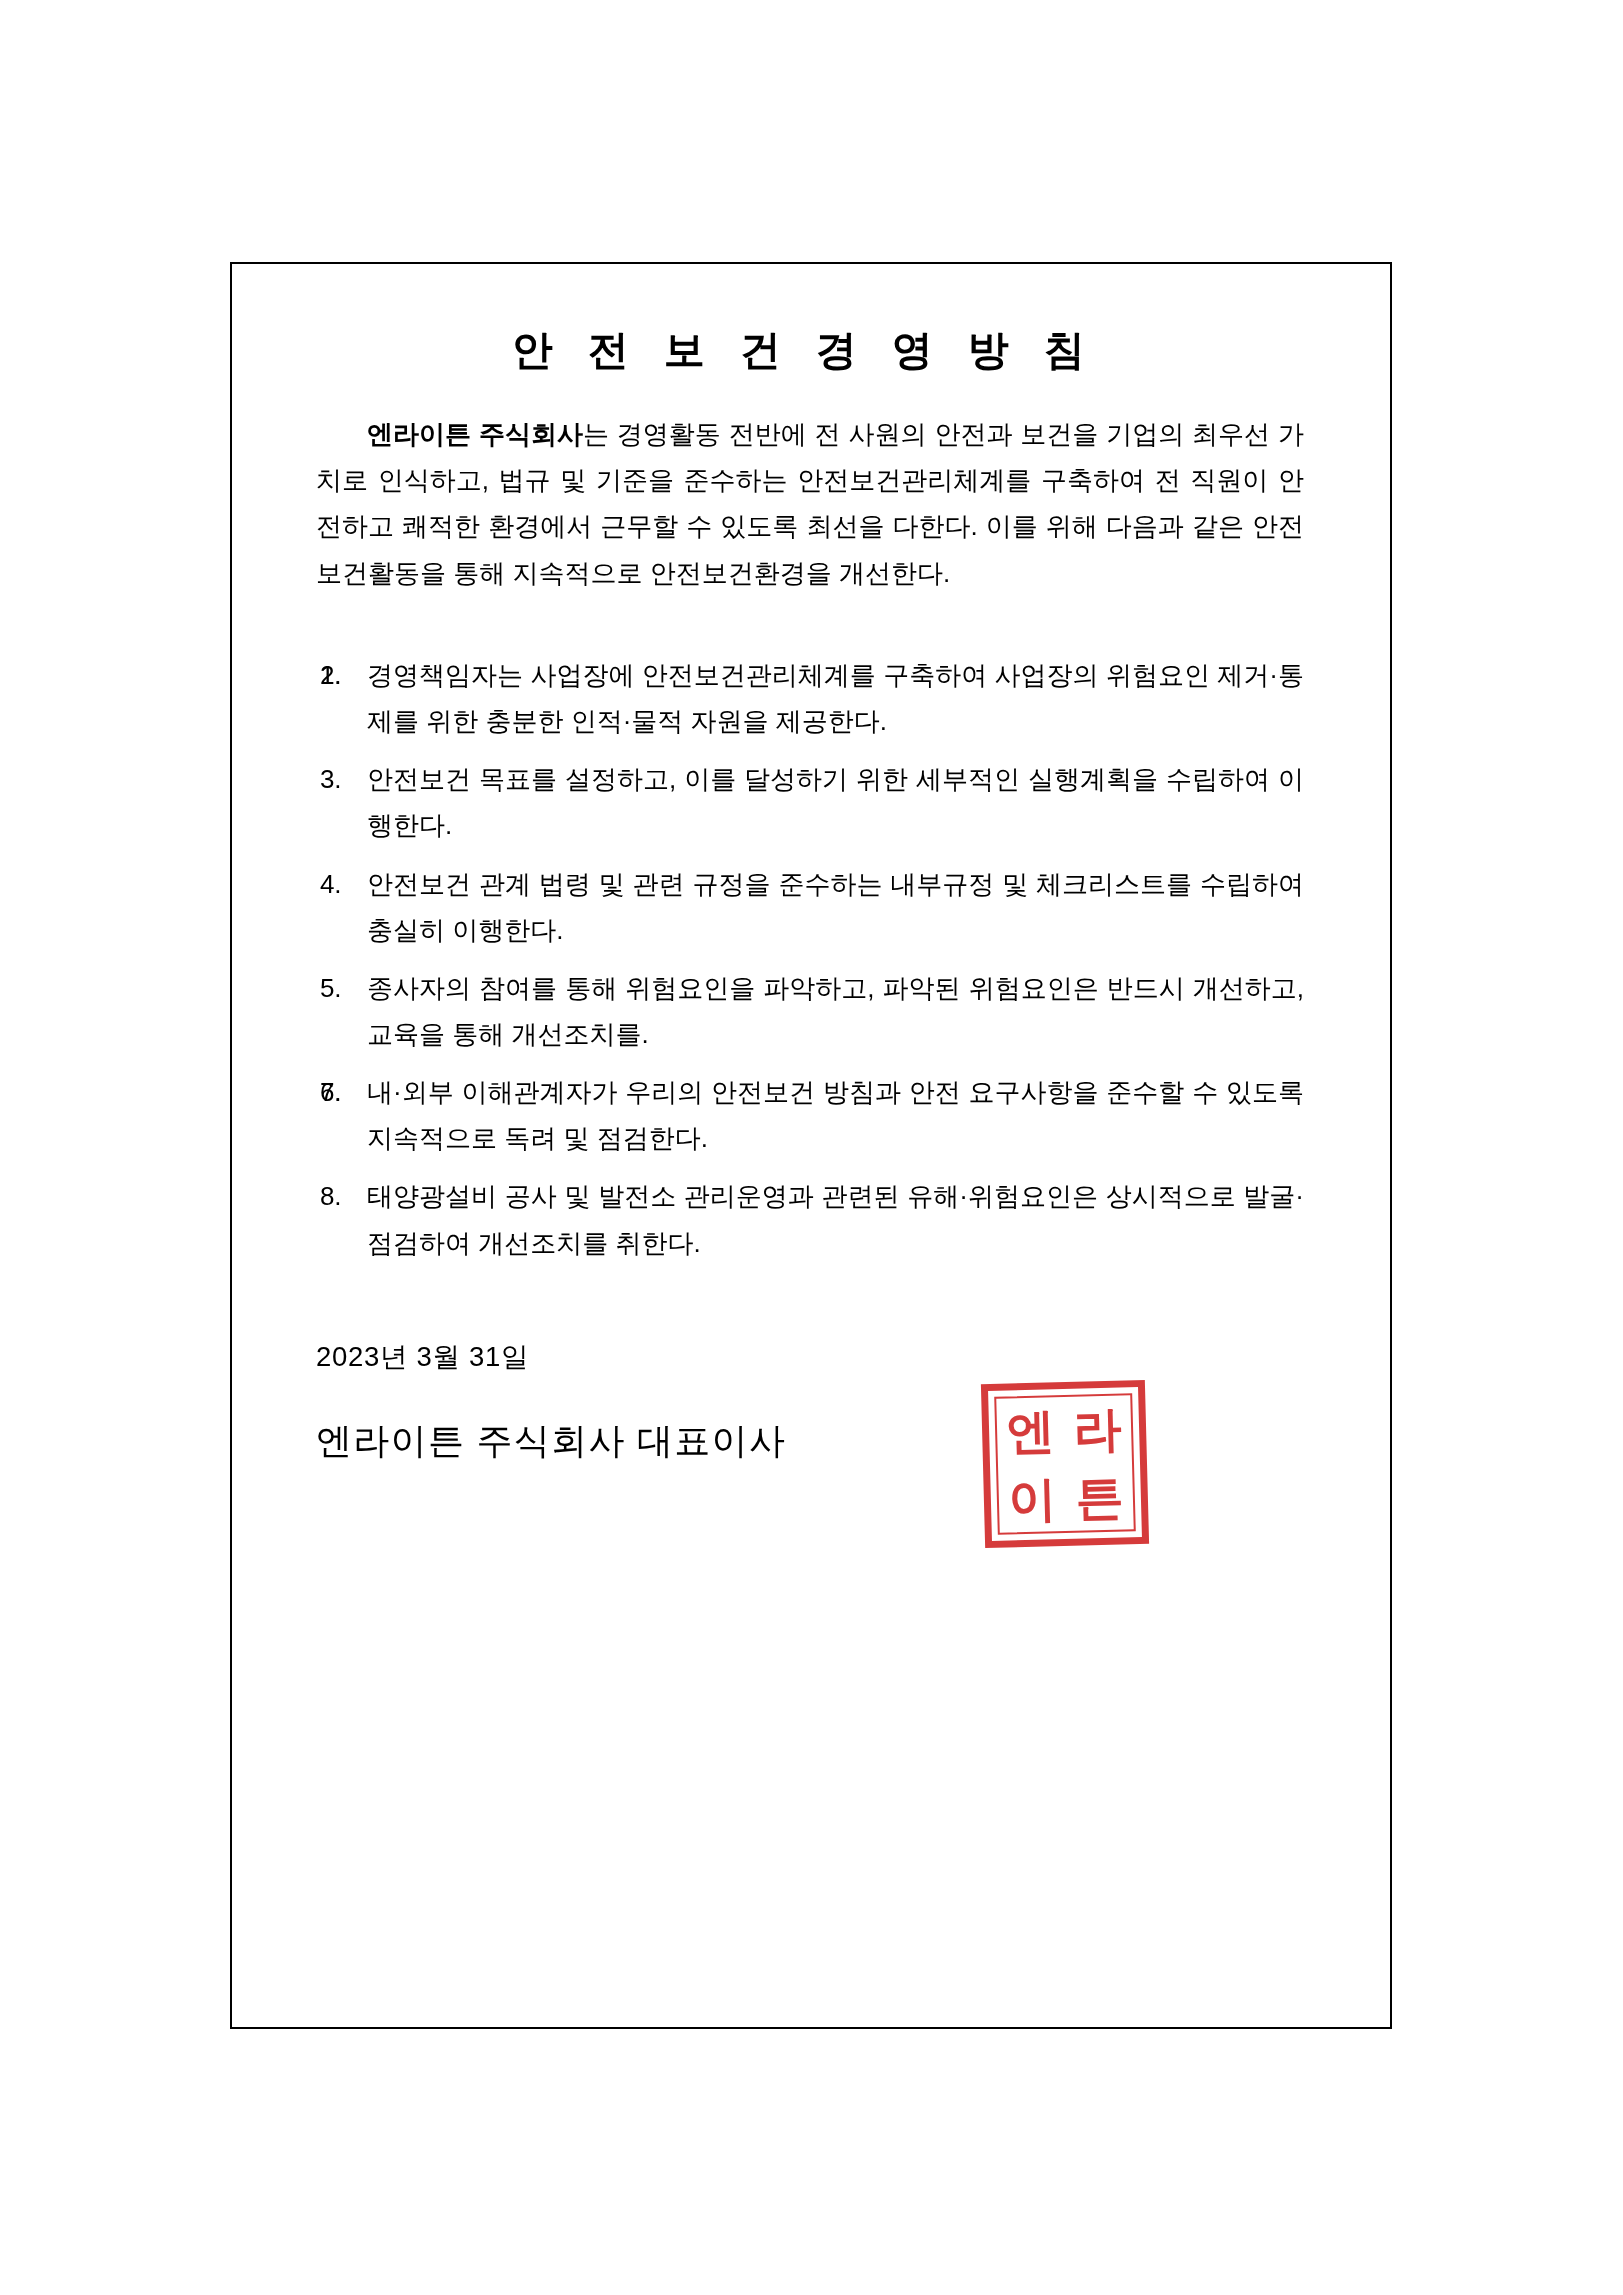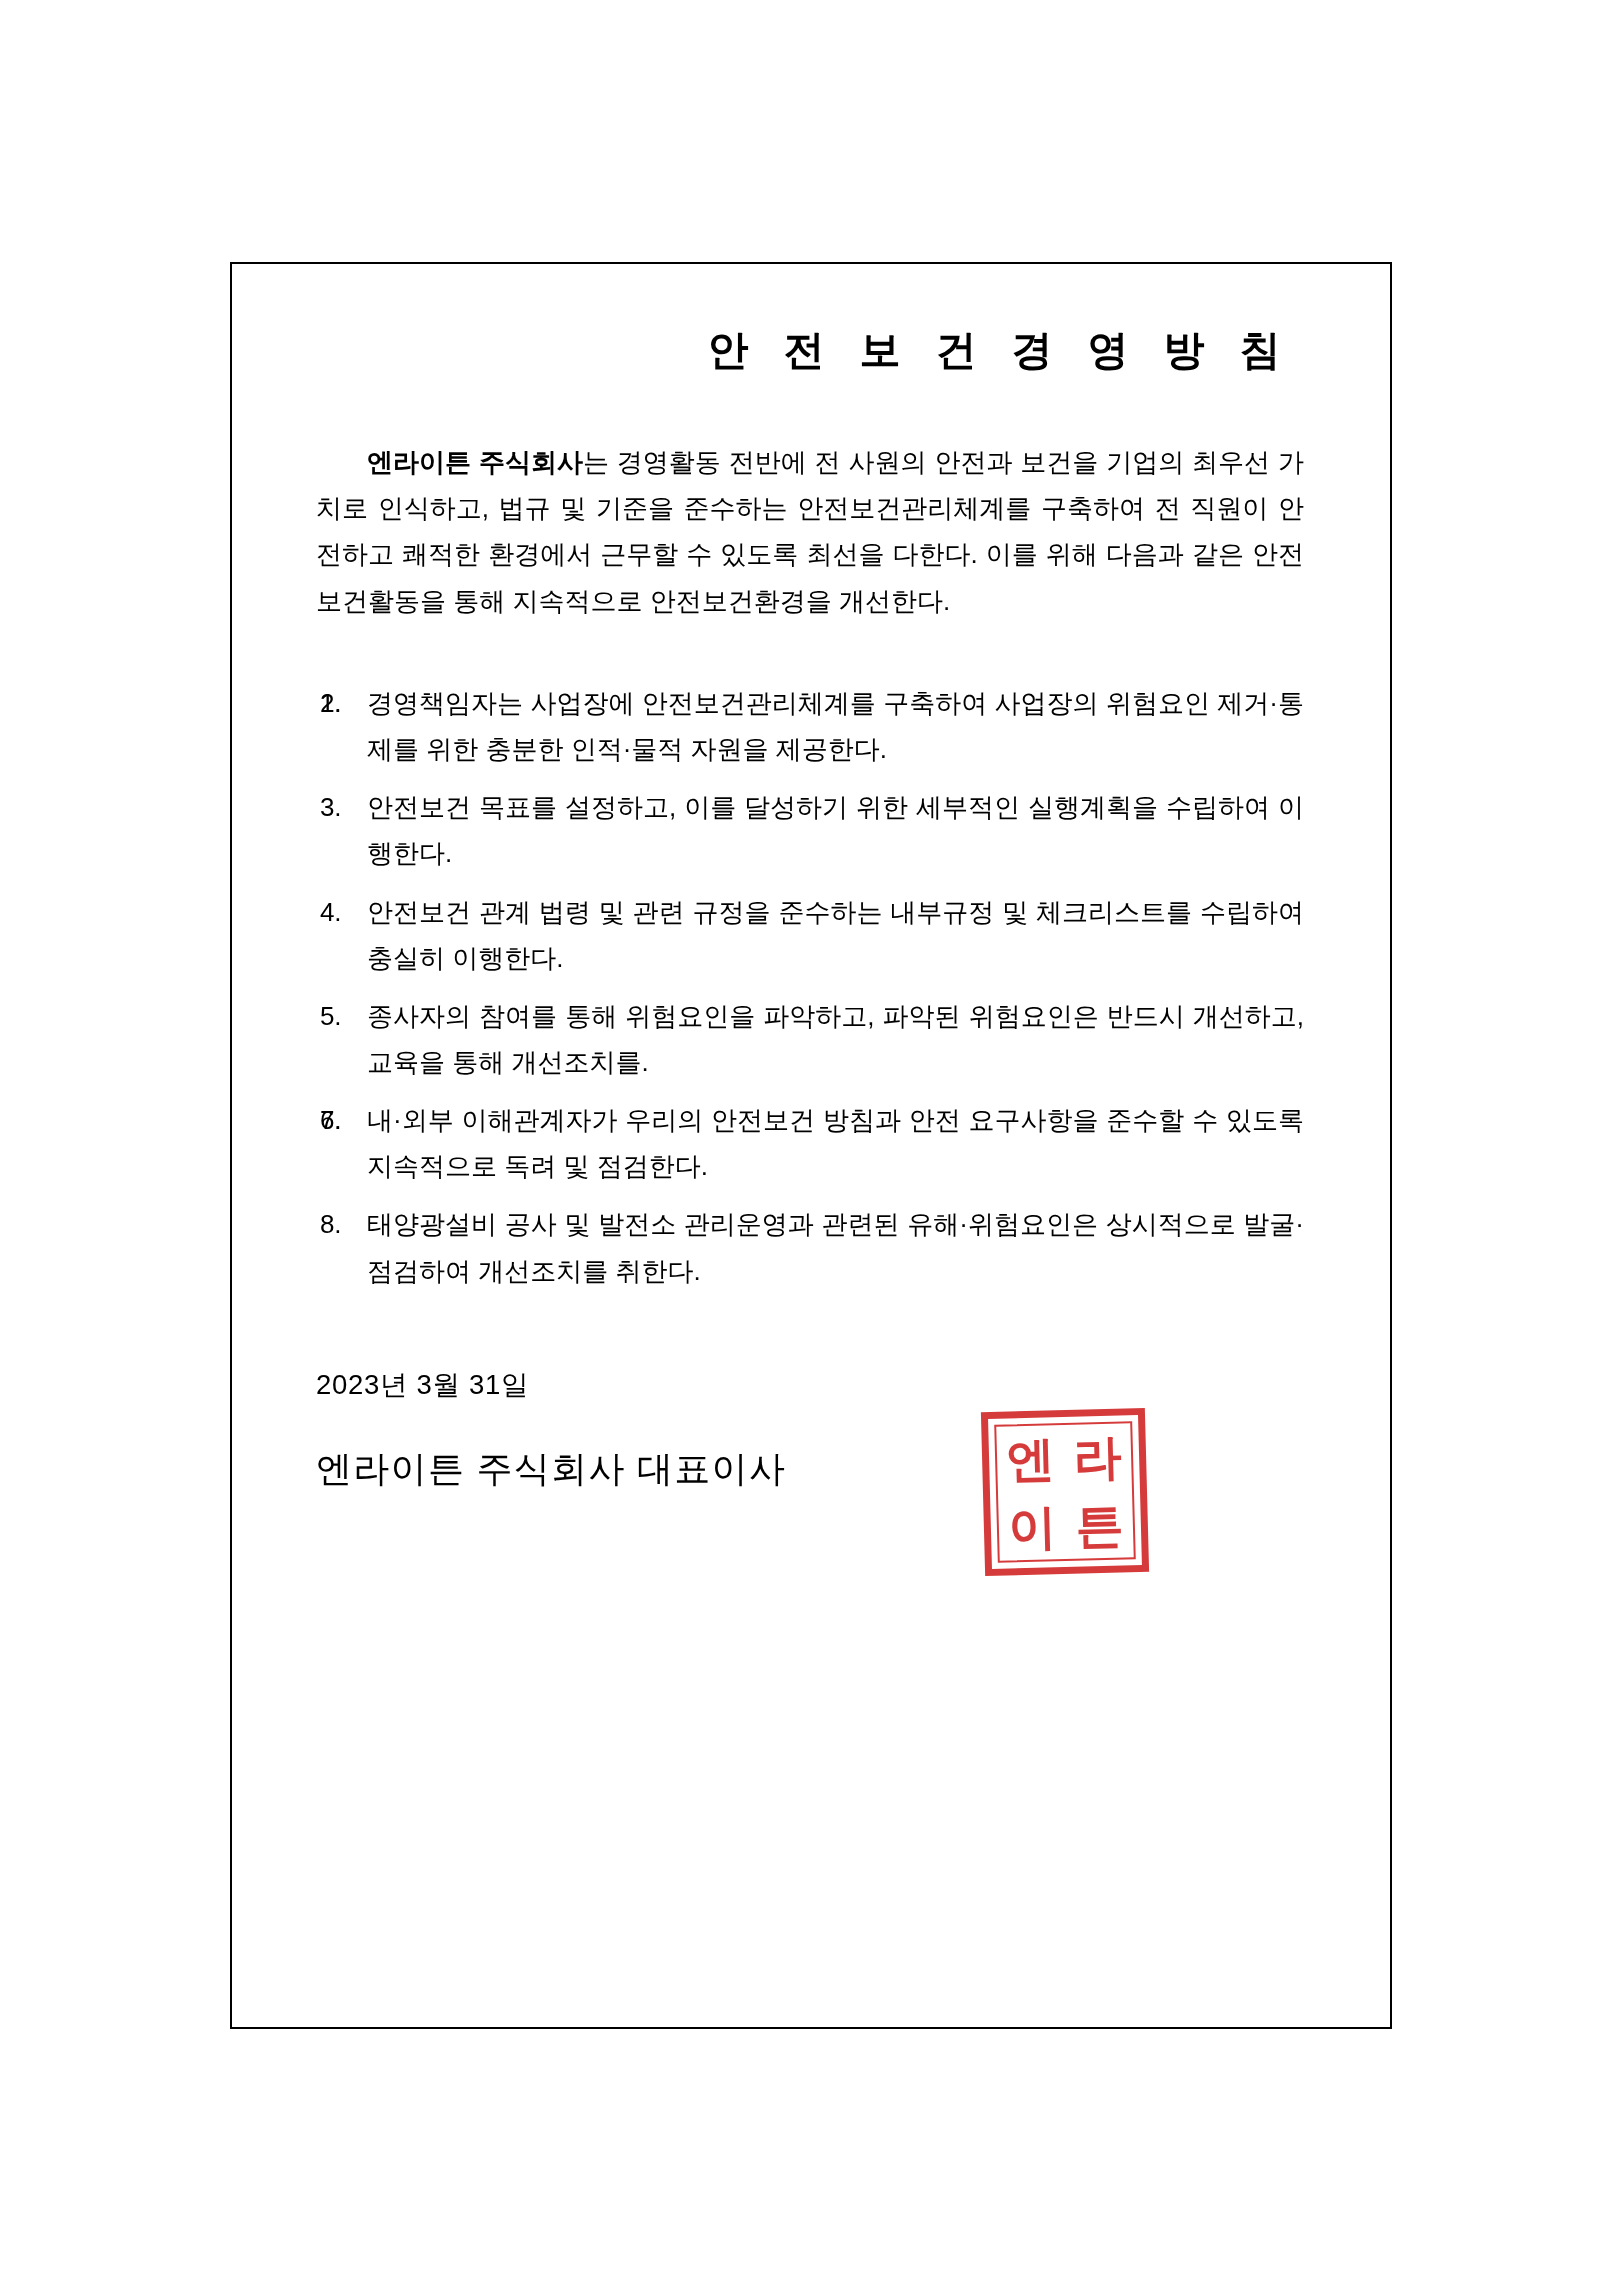--- a/index.html
+++ b/index.html
@@ -36,31 +36,31 @@
   }
 
   .inner {
     position: absolute;
     left: 84px;
     top: 38px;
     width: 988px;
   }
 
   .doc-title {
-    text-align: right;
+    text-align: center;
     font-size: 41px;
     font-weight: bold;
     letter-spacing: 11.8px;
     margin: 23.6px 0 0 0;
     padding-right: 11.8px;
     line-height: 1.2;
   }
 
   .intro {
-    margin-top: 64px;
+    margin-top: 36px;
     font-size: 26px;
     line-height: 1.78;
     text-align: justify;
     text-justify: inter-character;
     text-align-last: left;
   }
 
   .intro .company {
     font-weight: bold;
   }

